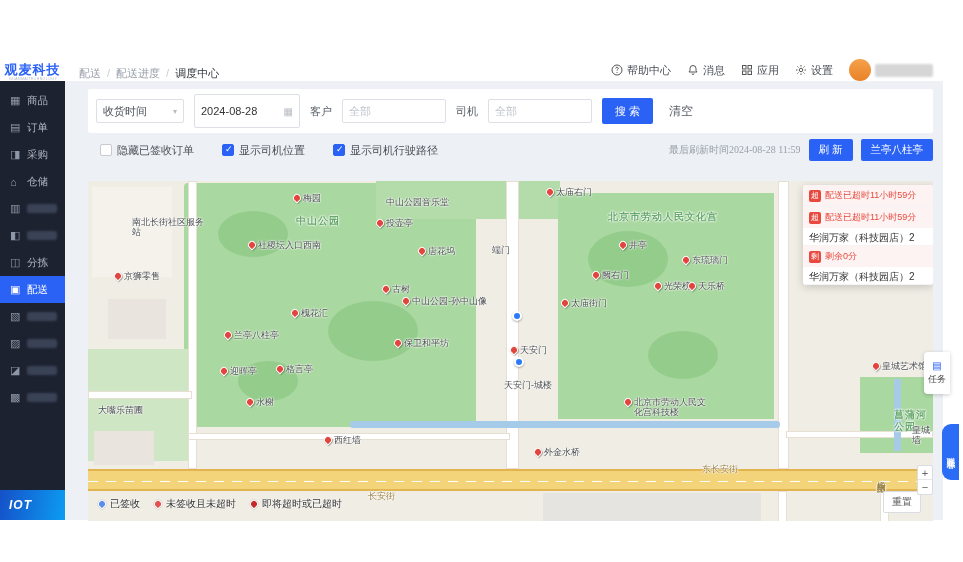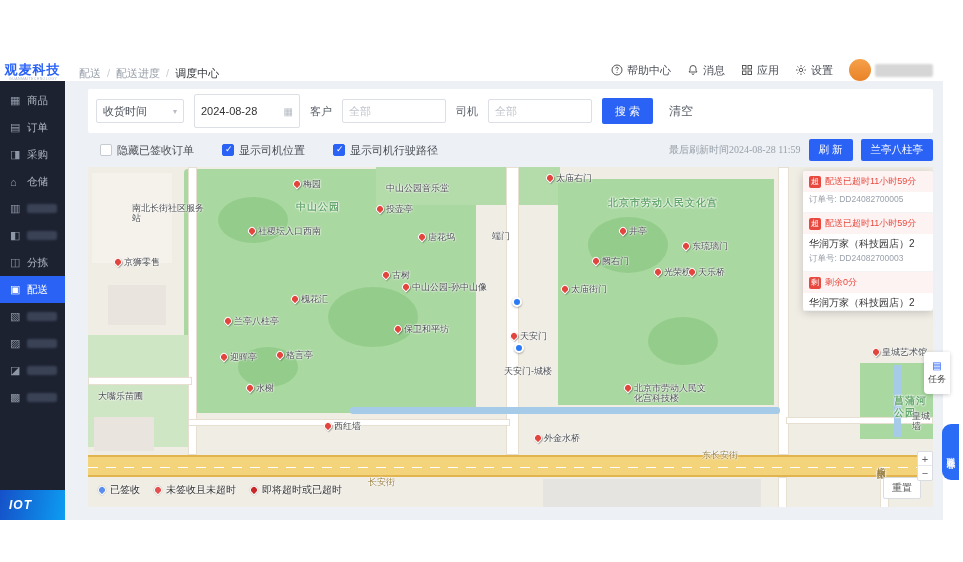--- a/index.html
+++ b/index.html
@@ -44,21 +44,21 @@
   .btn-sm { height: 22px; padding: 0 10px; font-size: 10.5px; }
   .btn-text { background: none; border: none; font-size: 12px; color: #5a6068; cursor: pointer; font-family: inherit; }
   .toolbar { height: 30px; display: flex; align-items: center; gap: 16px; font-size: 11px; color: #4a4f57; margin-top: 2px; }
   .cb { display: flex; align-items: center; gap: 5px; cursor: pointer; padding-left: 12px; }
   .cbx { width: 12px; height: 12px; border: 1px solid #c6cad1; border-radius: 2px; background: #fff; display: inline-block; position: relative; flex: none; }
   .cb.checked .cbx { background: #2a62f6; border-color: #2a62f6; }
   .cb.checked .cbx::after { content: "✓"; color: #fff; font-size: 9px; position: absolute; left: 2px; top: -1px; }
   .tb-right { margin-left: auto; display: flex; align-items: center; gap: 8px; }
   .refresh-time { font-size: 10px; color: #98a0aa; font-family: Liberation Serif, serif; }
   
-  .map { position: relative; margin-top: 2px; height: 340px; background: #f0ede5; overflow: hidden; padding-left: 11px; }
+  .map { position: relative; margin-top: 16px; height: 340px; background: #f0ede5; overflow: hidden; padding-left: 11px; }
   .area, .patch, .rd, .water, .bld { position: absolute; }
   .a-zs { left: 96px; top: 2px; width: 292px; height: 244px; background: #a9d8a0; border-radius: 4px; }
   .a-wh { left: 470px; top: 12px; width: 216px; height: 226px; background: #a9d8a0; }
   .a-top { left: 288px; top: 0; width: 184px; height: 38px; background: #b3dcaa; }
   .a-lb { left: 0; top: 168px; width: 100px; height: 112px; background: #cfe6c4; }
   .a-cp { left: 772px; top: 196px; width: 73px; height: 76px; background: #a9d8a0; }
   .a-sq { left: 455px; top: 312px; width: 218px; height: 31px; background: #e6e4e0; }
   .patch { background: #94cc8b; border-radius: 50%; }
   .p1 { left: 130px; top: 30px; width: 70px; height: 46px; }
   .p2 { left: 240px; top: 120px; width: 90px; height: 60px; }
@@ -534,30 +534,28 @@
       </div>
 
     <div class="panel">
       <div>
 
           <div class="alert-item">
             <div class="alert-time-row">
               <span class="alert-tag">超</span>
               <span class="alert-time">配送已超时11小时59分</span>
             </div>
-            <div class="alert-order">订单号: DD24082700005</div>
           </div>
 
           <div class="alert-item">
             <div class="alert-time-row">
               <span class="alert-tag">超</span>
               <span class="alert-time">配送已超时11小时59分</span>
             </div>
             <div class="alert-name">华润万家（科技园店）2</div>
-            <div class="alert-order">订单号: DD24082700003</div>
           </div>
 
           <div class="alert-item">
             <div class="alert-time-row">
               <span class="alert-tag">剩</span>
               <span class="alert-time">剩余0分</span>
             </div>
             <div class="alert-name">华润万家（科技园店）2</div>
           </div>
         </div>

